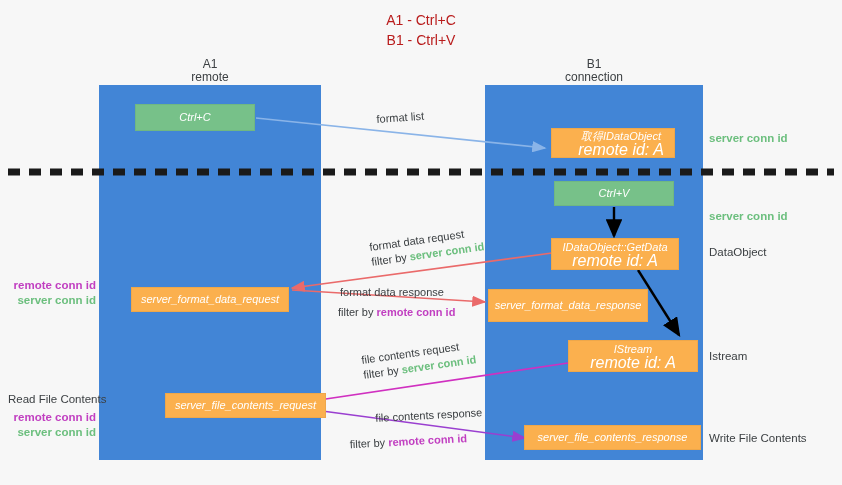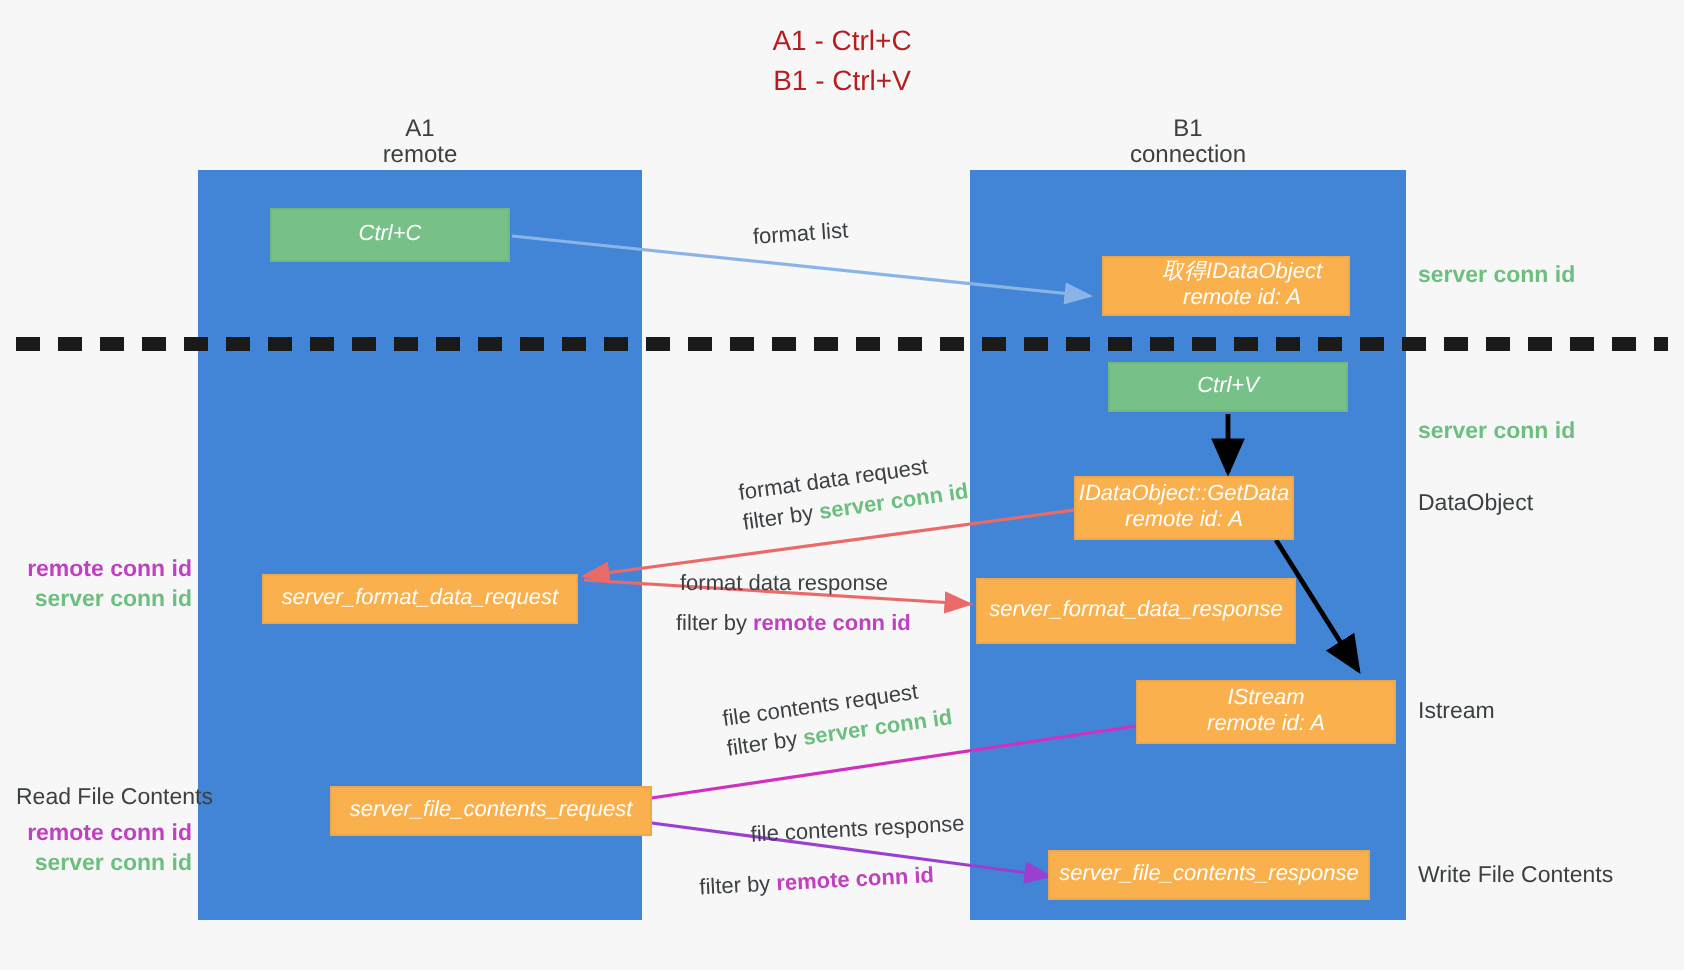--- a/index.html
+++ b/index.html
@@ -60,21 +60,21 @@
     justify-content: center;
     color: #ffffff;
     font-size: 11px;
     line-height: 13px;
     text-align: center;
     border: 1px solid rgba(0,0,0,0.05);
     font-style: italic;
   }
   .node.green { background: #77c189; }
   .node.orange { background: #fbb04e; }
-  .node .sub { font-size: 11px; }
+  .node .sub { font-size: 16px; }
 
   
   .side-label {
     font-size: 11.5px;
     color: #3c4043;
     line-height: 15px;
     white-space: nowrap;
   }
   .green-txt { color: #6cbf7e; font-weight: bold; }
   .purple-txt { color: #c13fc1; font-weight: bold; }
@@ -159,21 +159,21 @@
 
   <div class="abs node orange" style="left:551px; top:128px; width:124px; height:30px;padding-left:16px;">
     <span>取得IDataObject</span>
     <span class="sub">remote id: A</span>
   </div>
 
   <div class="abs node green" style="left:554px; top:181px; width:120px; height:25px;">
     <span>Ctrl+V</span>
   </div>
 
-  <div class="abs node orange" style="left:537px; top:238px; width:110px; height:32px;">
+  <div class="abs node orange" style="left:551px; top:238px; width:128px; height:32px;">
     <span>IDataObject::GetData</span>
     <span class="sub">remote id: A</span>
   </div>
 
   <div class="abs node orange" style="left:131px; top:277px; width:158px; height:25px;margin-top:10px;">
     <span>server_format_data_request</span>
   </div>
 
   <div class="abs node orange" style="left:488px; top:289px; width:160px; height:33px;">
     <span>server_format_data_response</span>
@@ -181,21 +181,21 @@
 
   <div class="abs node orange" style="left:568px; top:340px; width:130px; height:32px;">
     <span>IStream</span>
     <span class="sub">remote id: A</span>
   </div>
 
   <div class="abs node orange" style="left:128px; top:393px; width:161px; height:25px;margin-left:37px;">
     <span>server_file_contents_request</span>
   </div>
 
-  <div class="abs node orange" style="left:524px; top:425px; width:161px; height:25px;">
+  <div class="abs node orange" style="left:524px; top:425px; width:177px; height:25px;">
     <span>server_file_contents_response</span>
   </div>
 
   <div class="abs side-label green-txt" style="left:709px; top:131px;">server conn id</div>
 
   <div class="abs side-label green-txt" style="left:709px; top:209px;">server conn id</div>
 
   <div class="abs side-label" style="left:709px; top:245px;">DataObject</div>
 
   <div class="abs side-label" style="left:709px; top:349px;">Istream</div>

